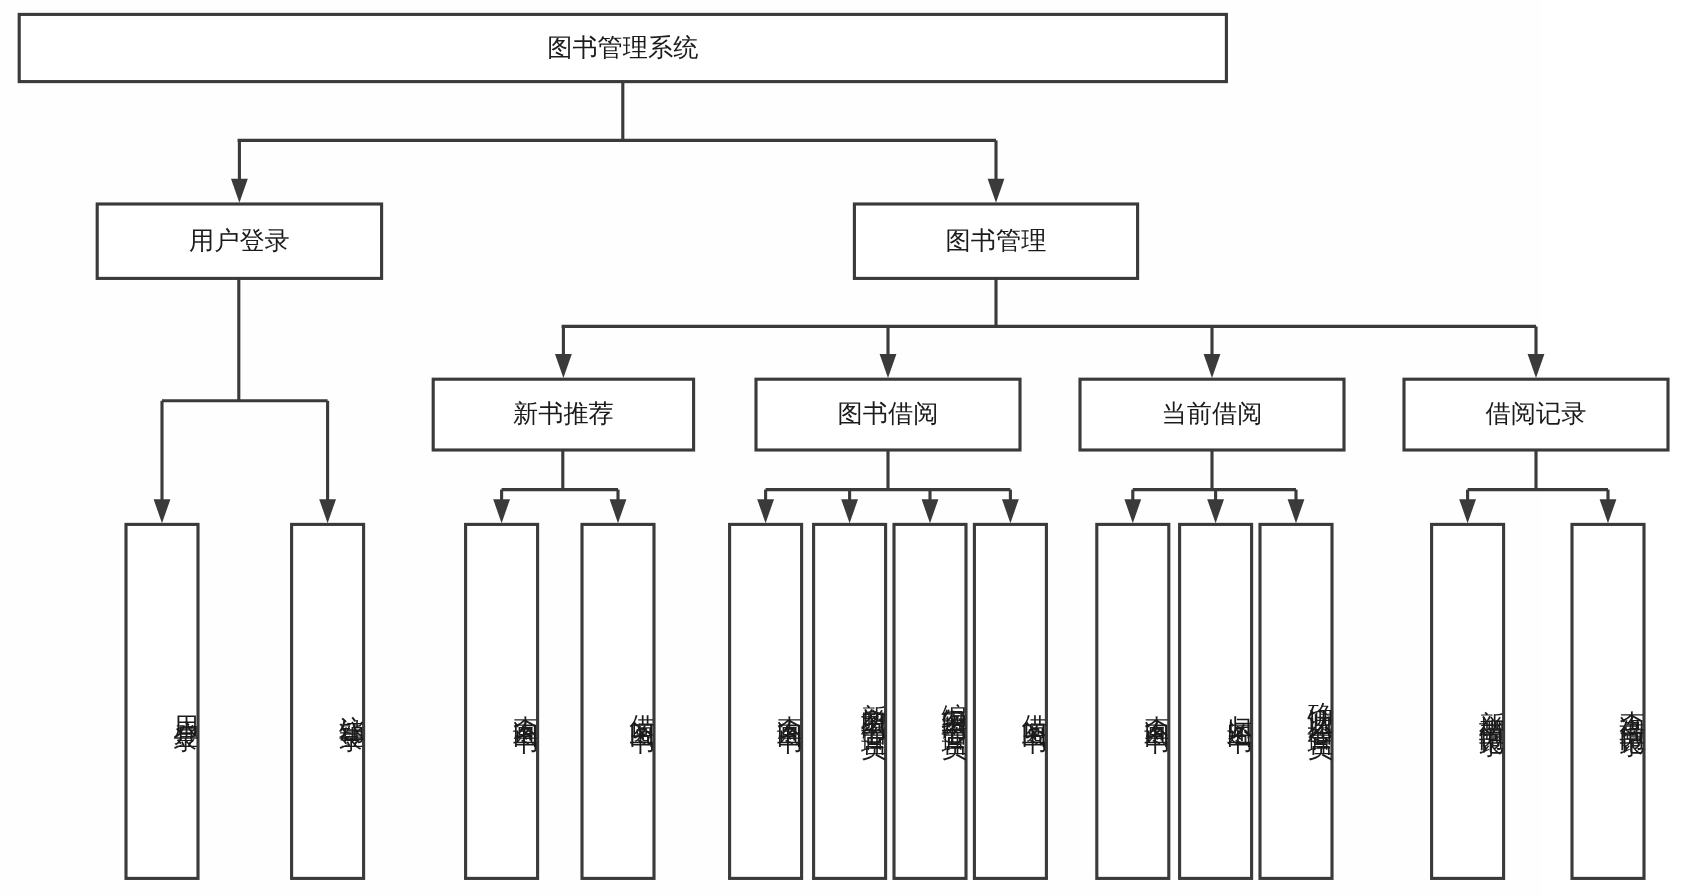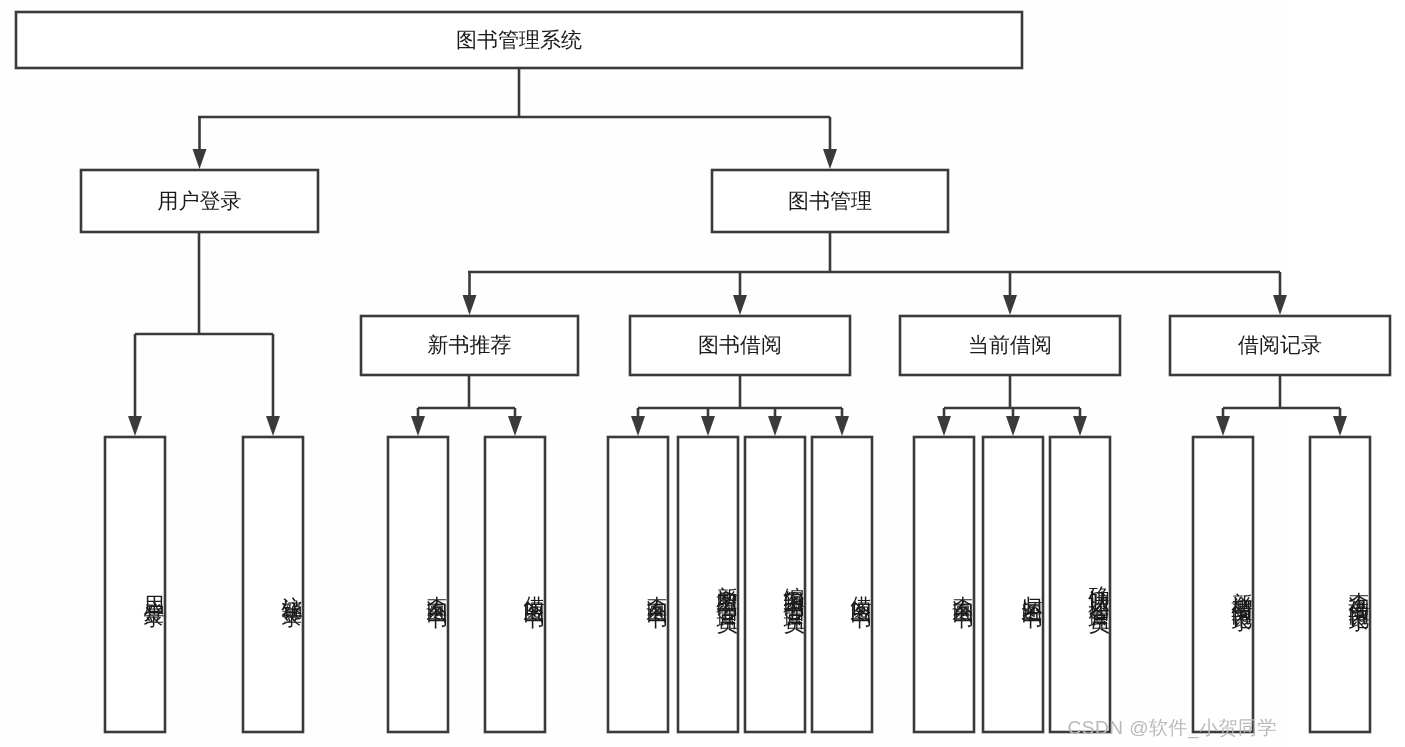--- a/index.html
+++ b/index.html
@@ -199,14 +199,13 @@
       <div class="leaf-label" style="left: 983px; top: 447px; width: 60px; height: 279px;">归还图书</div>
       <div class="leaf-hit" style="left: 983px; top: 437px; width: 60px; height: 295px;"></div>
       <div class="leaf-label" style="left: 1050px; top: 447px; width: 60px; height: 279px;">确认归还（管理员）</div>
       <div class="leaf-hit" style="left: 1050px; top: 437px; width: 60px; height: 295px;"></div>
       <div class="leaf-label" style="left: 1193px; top: 447px; width: 60px; height: 279px;">新增借阅记录</div>
       <div class="leaf-hit" style="left: 1193px; top: 437px; width: 60px; height: 295px;"></div>
       <div class="leaf-label" style="left: 1310px; top: 447px; width: 60px; height: 279px;">查询借阅记录</div>
       <div class="leaf-hit" style="left: 1310px; top: 437px; width: 60px; height: 295px;"></div>
     </div>
 
-  <div class="watermark">CSDN @软件_小贺同学</div>
 </div>
 
 </body></html>

